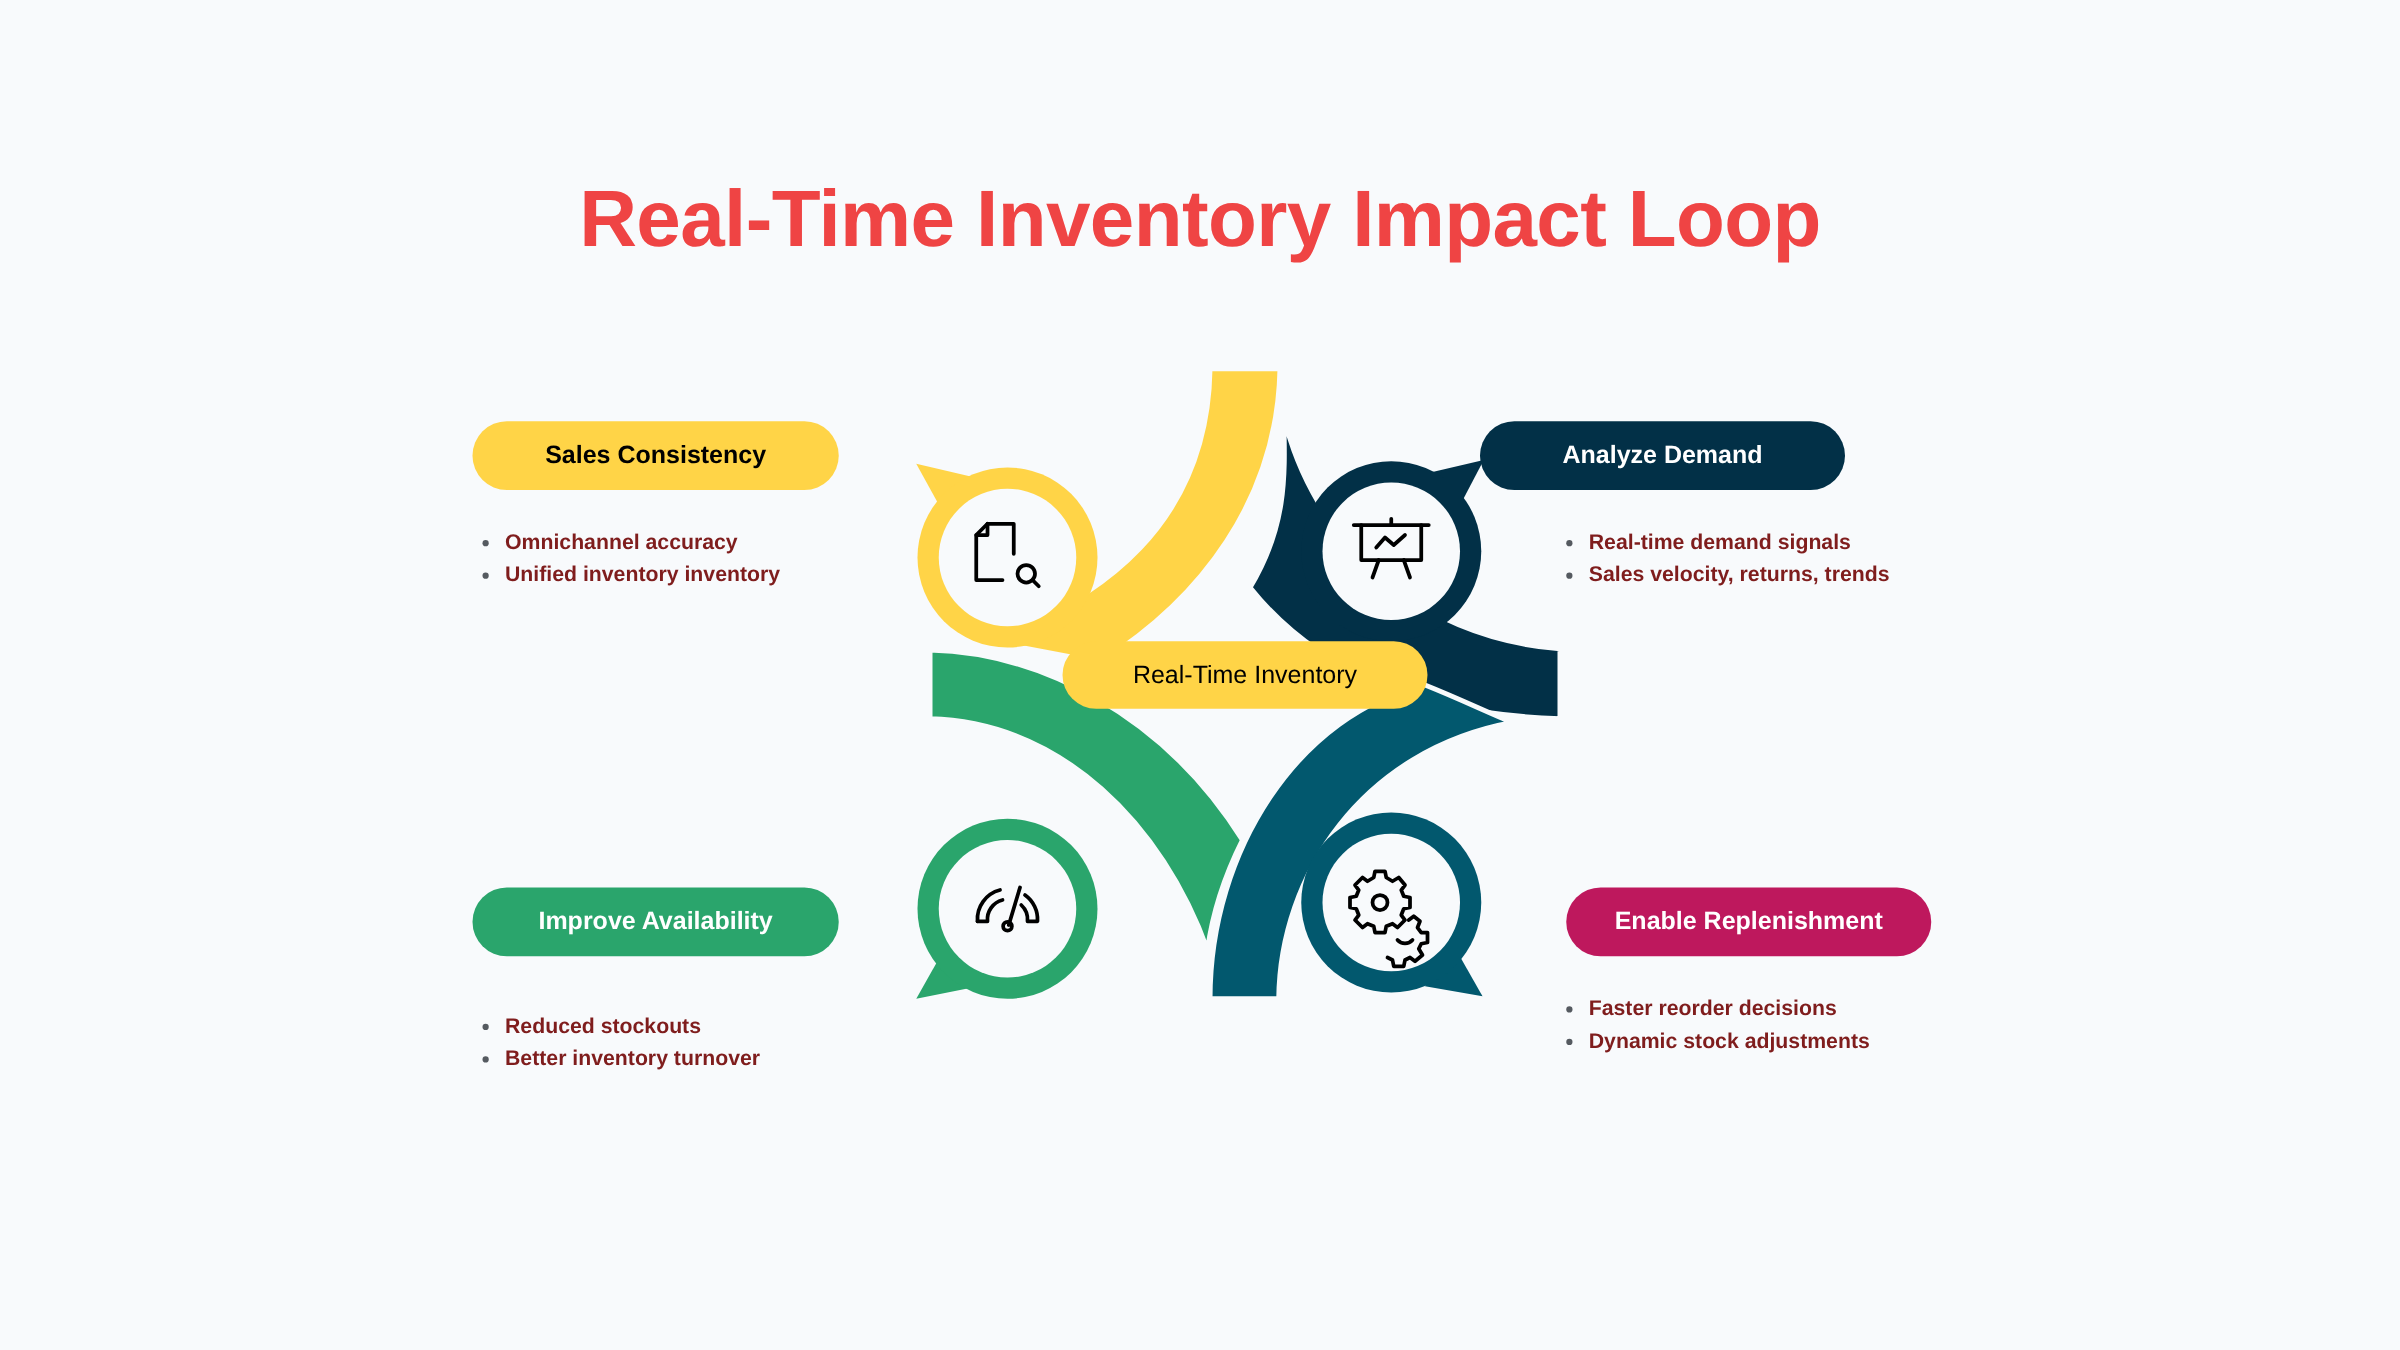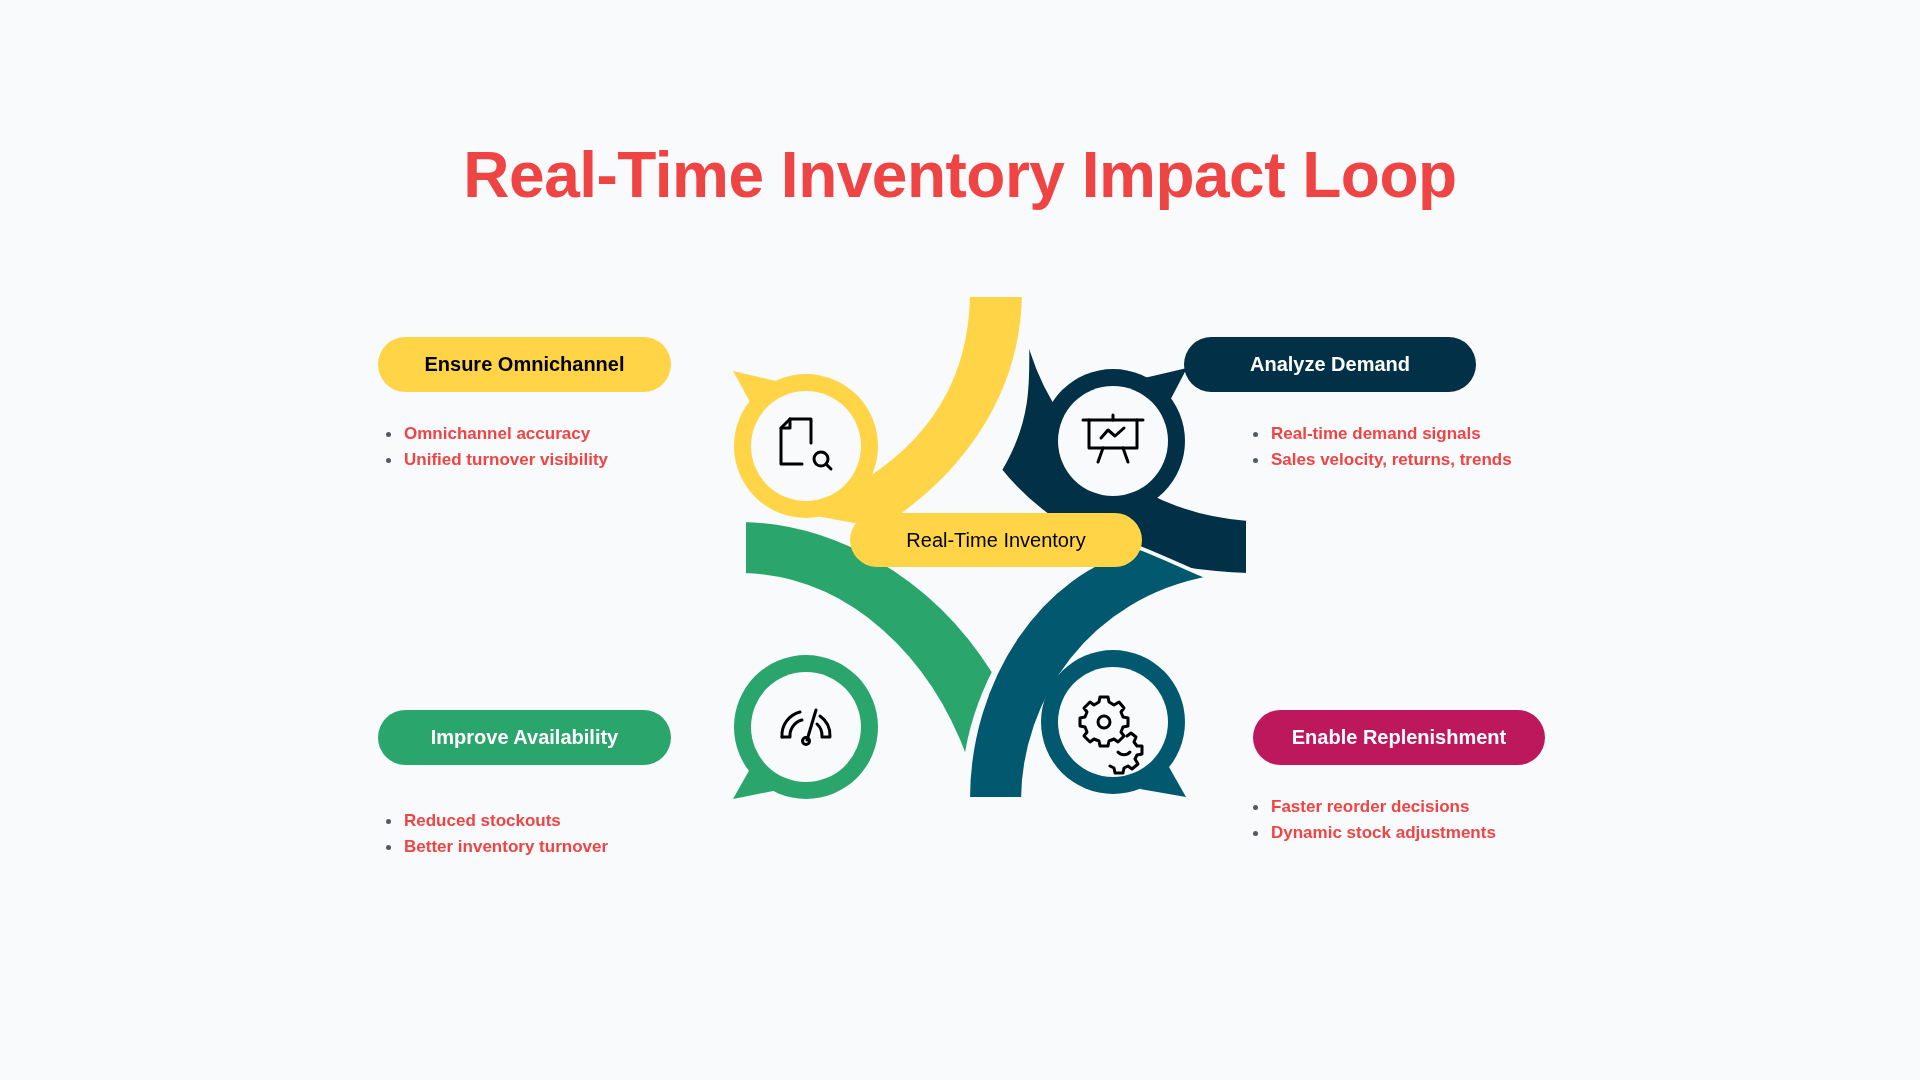--- a/index.html
+++ b/index.html
@@ -13,21 +13,21 @@
     text-align: center; font-size: 64px; font-weight: 700; color: #ef4444;
     letter-spacing: -0.5px;
   }
   .pill {
     position: absolute; height: 55px; border-radius: 28px;
     display: flex; align-items: center; justify-content: center;
     font-size: 20px; font-weight: 700;
   }
   .bullets {
     position: absolute; margin: 0; padding: 0; list-style: none;
-    font-size: 17px; font-weight: 700; color: #ef4444; line-height: 26px;
+    font-size: 17px; font-weight: 700; color: #7f1d1d; line-height: 26px;
   }
   .bullets li { position: relative; padding-left: 24px; }
   .bullets li::before {
     content: ""; position: absolute; left: 6px; top: 11px;
     width: 5px; height: 5px; border-radius: 50%; background: #555a60;
   }
   svg.diagram { position: absolute; left: 0; top: 0; }
   .center-pill {
     position: absolute; left: 850px; top: 513px; width: 292px; height: 54px;
     border-radius: 27px; background: #ffd447;
@@ -99,25 +99,25 @@
       <circle cx="1104" cy="722" r="6"></circle>
       <path d="M1127,736 L1131,733 L1136,737 L1134,742 L1137,746 L1142,746 L1142,754 L1137,755 L1135,759 L1138,764 L1132,769 L1128,766 L1124,768 L1123,773 L1115,773 L1114,768 L1110,766"></path>
       <path d="M1118,752 A8,8 0 0 0 1130,752"></path>
     </g>
   </g>
 </svg>
 
 <div class="center-pill">Real-Time Inventory</div>
 
 <div class="pill" style="left:378px; top:337px; width:293px; background:#ffd447; color:#000;">
-  <span>Ensure Omnichannel</span>
+  <span>Sales Consistency</span>
 </div>
 <ul class="bullets" style="left:380px; top:421px;">
   <li>Omnichannel accuracy</li>
-  <li>Unified turnover visibility</li>
+  <li>Unified inventory inventory</li>
 </ul>
 
 <div class="pill" style="left:1184px; top:337px; width:292px; background:#023047; color:#fff;">
   <span>Analyze Demand</span>
 </div>
 <ul class="bullets" style="left:1247px; top:421px;">
   <li>Real-time demand signals</li>
   <li>Sales velocity, returns, trends</li>
 </ul>
 

